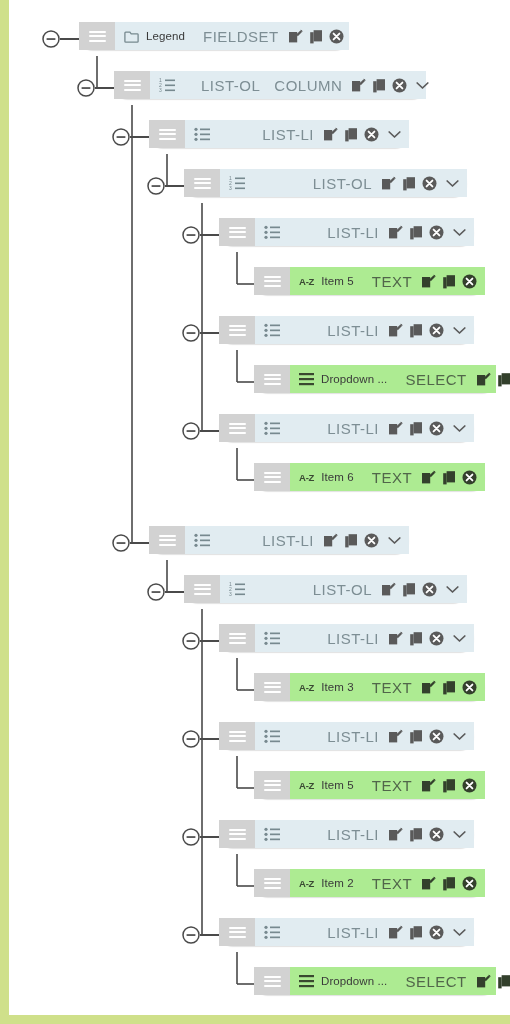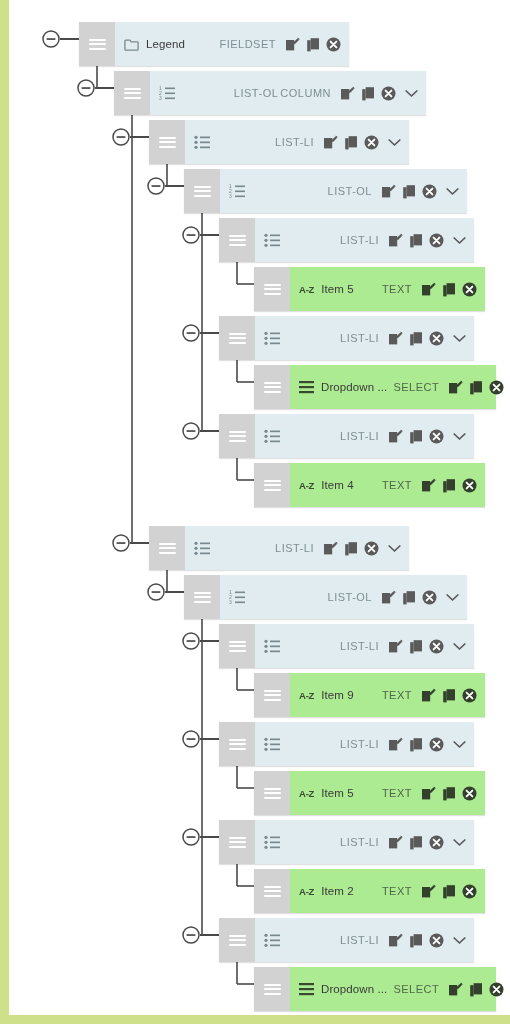--- a/index.html
+++ b/index.html
@@ -16,24 +16,25 @@
     border-left: 9px solid #cfe08a;
     border-bottom: 9px solid #cfe08a;
     overflow: hidden;
   }
   
   #lines { position:absolute; left:0; top:0; width:510px; height:1024px; pointer-events:none; }
 
   
   .node {
     position: absolute;
-    height: 44px;
+    height: 28px;
     display: flex;
     align-items: stretch;
     box-shadow: 0 1px 1px rgba(0,0,0,.12);
+    border-radius: 17px;
   }
   .grip {
     width: 36px;
     background: #d2d2d2;
     display:flex; align-items:center; justify-content:center;
     flex: 0 0 36px;
   }
   .grip .bars { width:17px; }
   .grip .bars i {
     display:block; height:2px; background:#fff; margin:2.5px 0; border-radius:1px;
@@ -48,22 +49,22 @@
   .node.green .body { background:#adeb92; }
 
   .typeicon { flex:0 0 auto; display:flex; align-items:center; color:#5b6b70; margin-right:7px; }
   .node.green .typeicon { color:#3c4a35; }
   .label {
     font-size: 11.5px; color:#3a3a3a; white-space:nowrap;
     letter-spacing:.1px;
   }
   .spacer { flex:1 1 auto; min-width:4px; }
   .tag {
-    font-size: 11px; color:#7d8e94; letter-spacing:.5px;
-    white-space:nowrap; margin-left:2px;
+    font-size: 15px; color:#7d8e94; letter-spacing:.5px;
+    white-space:nowrap; margin-left:14px;
   }
   .node.green .tag { color:#51664a; }
   .actions { display:flex; align-items:center; gap:6px; margin-left:9px; flex:0 0 auto; }
   .actions svg { display:block; }
   .act { cursor:pointer; }
   .chev { margin-left:3px; }
 
   
   .az { font-size:9.5px; font-weight:bold; letter-spacing:-.2px; color:#3a4a33; }
 </style>
@@ -567,21 +568,21 @@
           <div class="bars">
             <i></i>
             <i></i>
             <i></i>
           </div>
         </div>
         <div class="body">
           <span class="typeicon">
             <span class="az">A-Z</span>
           </span>
-          <span class="label">Item 4</span>
+          <span class="label">Item 6</span>
           <span class="spacer"></span>
           <span class="tag">TEXT</span>
           <span class="actions">
             <span class="act" title="Edit">
               <svg width="15" height="15" viewBox="0 0 15 15">
                 <path d="M1 3 L9.2 3 L9.2 13.4 L1 13.4 Z" fill="#33402c"></path>
                 <path d="M8.2 5.6 L12.6 1.2 L14.2 2.8 L9.8 7.2 Z" fill="#33402c"></path>
                 <path d="M13.0 0.9 L14.5 2.4" stroke="#33402c" stroke-width="1"></path>
               </svg>
             </span>
@@ -770,21 +771,21 @@
           <div class="bars">
             <i></i>
             <i></i>
             <i></i>
           </div>
         </div>
         <div class="body">
           <span class="typeicon">
             <span class="az">A-Z</span>
           </span>
-          <span class="label">Item 9</span>
+          <span class="label">Item 3</span>
           <span class="spacer"></span>
           <span class="tag">TEXT</span>
           <span class="actions">
             <span class="act" title="Edit">
               <svg width="15" height="15" viewBox="0 0 15 15">
                 <path d="M1 3 L9.2 3 L9.2 13.4 L1 13.4 Z" fill="#33402c"></path>
                 <path d="M8.2 5.6 L12.6 1.2 L14.2 2.8 L9.8 7.2 Z" fill="#33402c"></path>
                 <path d="M13.0 0.9 L14.5 2.4" stroke="#33402c" stroke-width="1"></path>
               </svg>
             </span>

